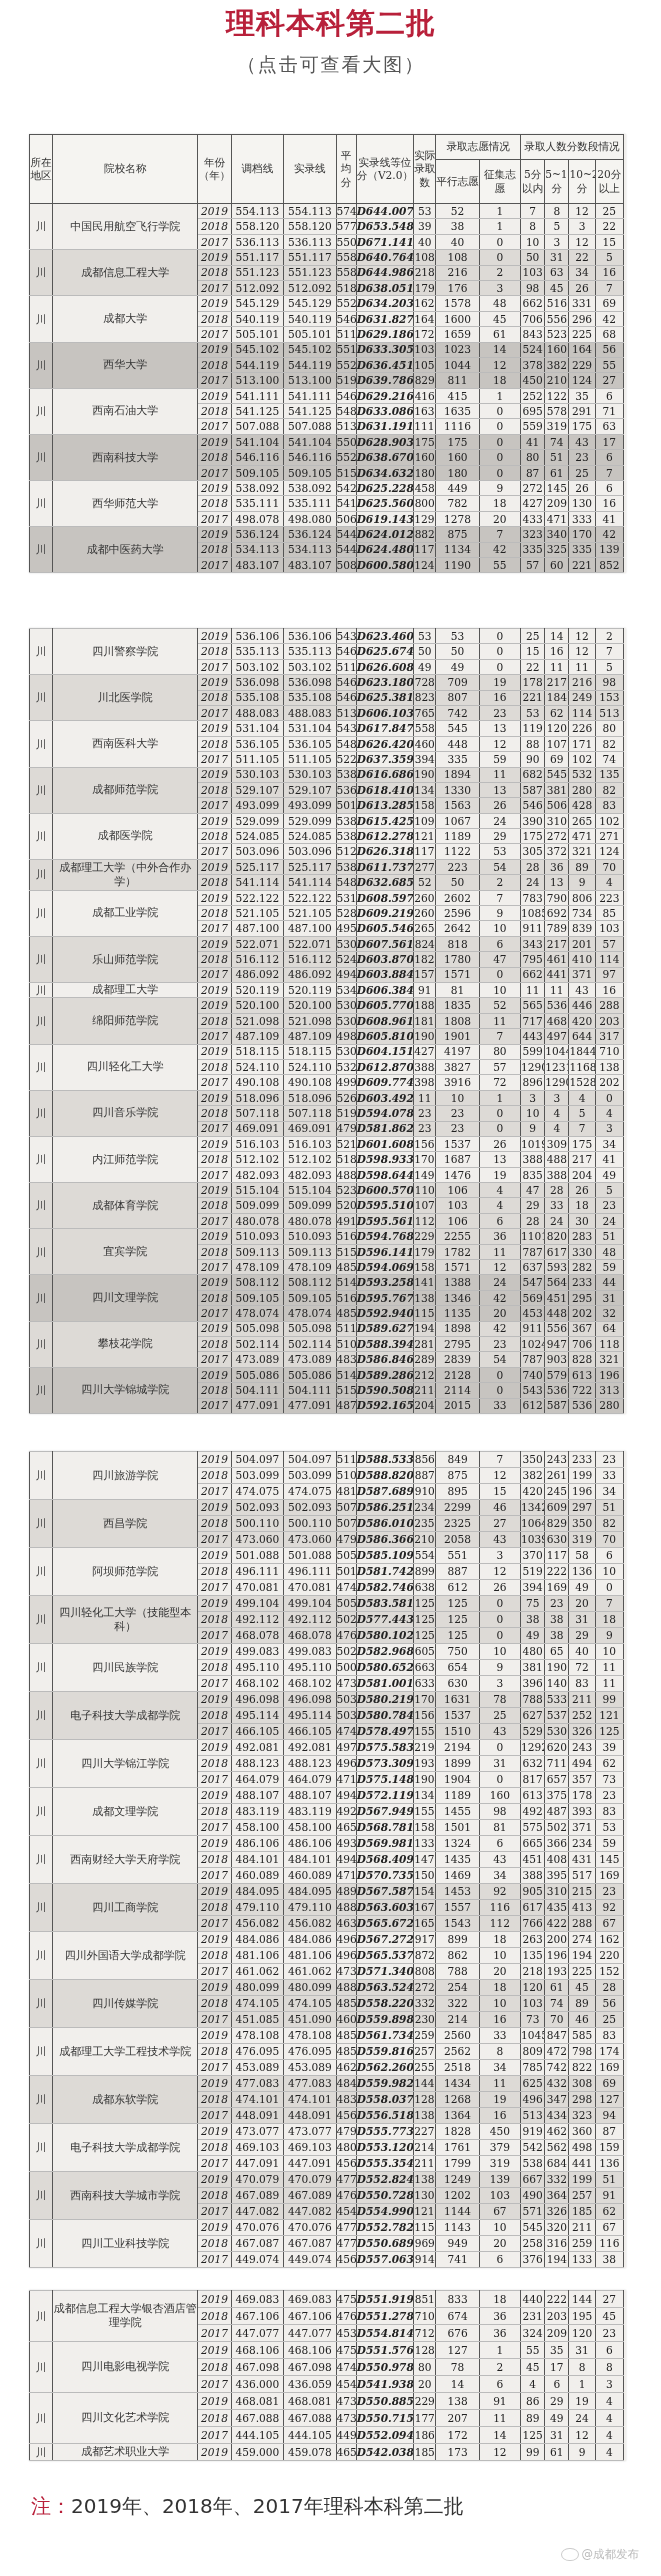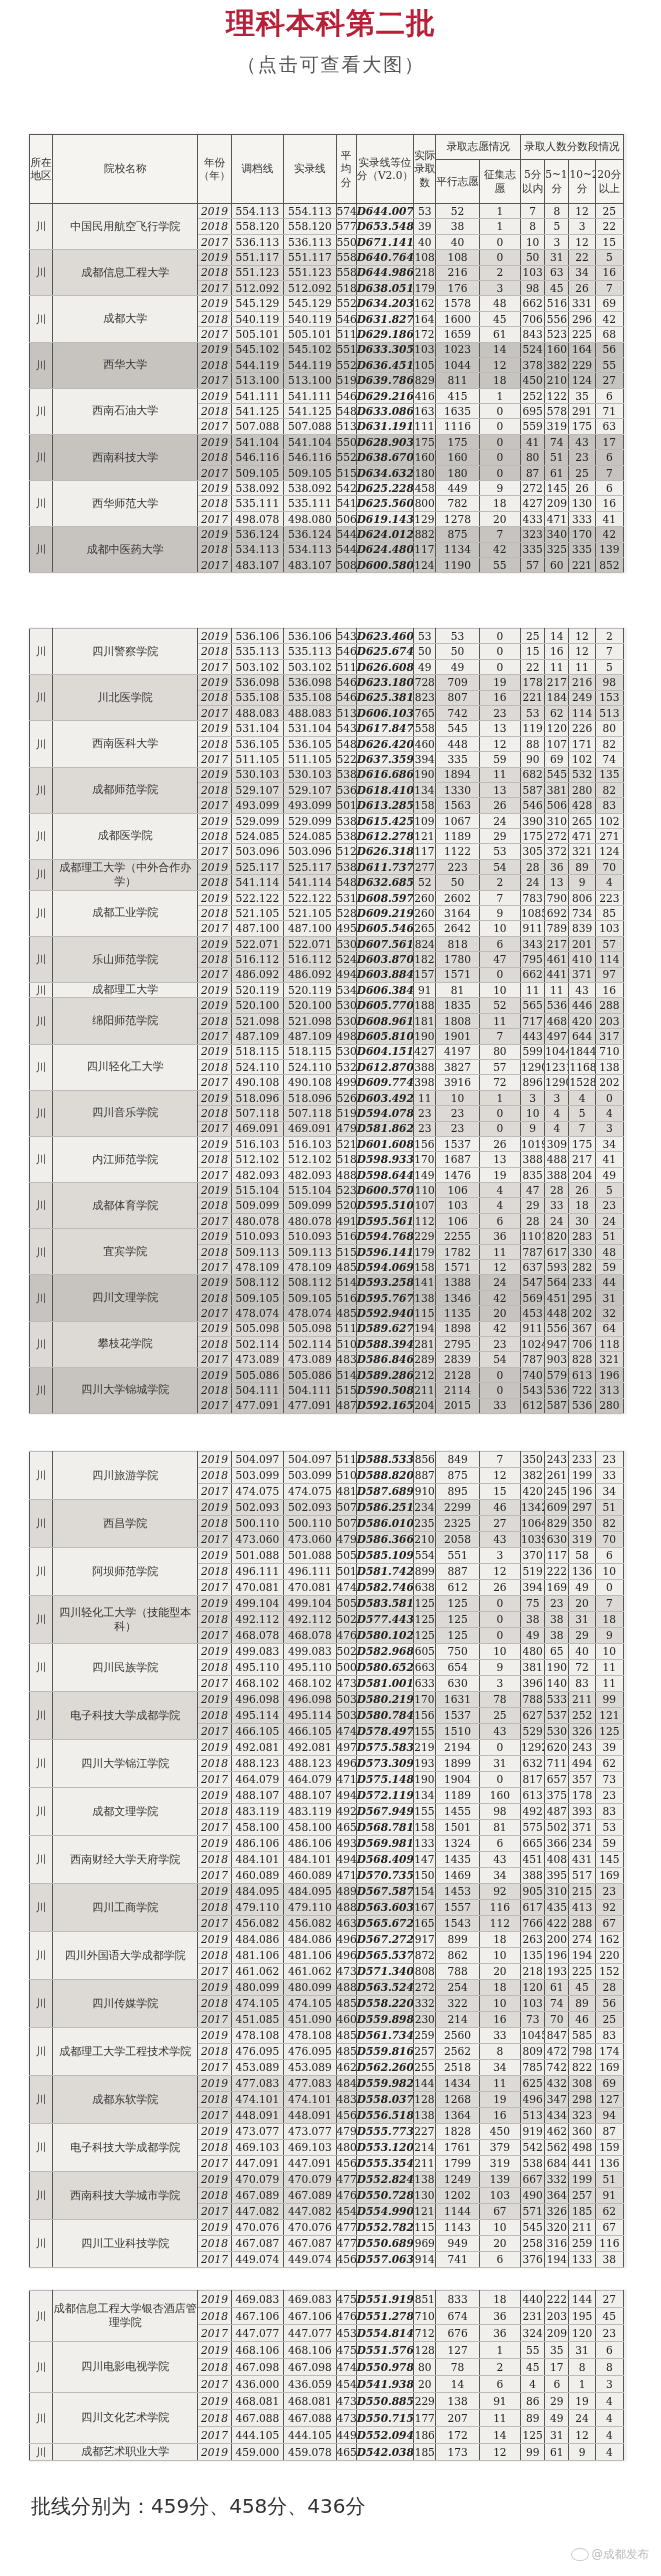--- a/index.html
+++ b/index.html
@@ -35,21 +35,21 @@
   .c-b3 { width: 26px; }
   .c-b4 { width: 28px; }
   tr.yr td { border-top-color: #bbb; border-bottom-color: #bbb; }
   tbody.school { border-top: 1.4px solid #333; }
   tbody.school.shade td { background: rgba(120,110,100,0.16); }
   tbody.school.shade-dark td { background: rgba(90,85,80,0.28); }
   .note { position: absolute; left: 31px; top: 2485px; width: 614px;
           font-family: "DejaVu Sans", "Liberation Sans", sans-serif; font-size: 20px;
           color: #333; line-height: 43px; }
   .note .lead { color: #b8203a; }
-  .watermark { position: absolute; right: 13px; top: 2547px;
+  .watermark { position: absolute; right: 23px; top: 2547px;
                font-family: "DejaVu Sans", "Liberation Sans", sans-serif; font-size: 11.5px;
                color: #bbb; }
   .watermark .weibo { display: inline-block; width: 15.4px; height: 11.5px; border: 1.4px solid #ccc;
                       border-radius: 50%; vertical-align: middle; margin-right: 2.9px; }
 </style>
 </head>
 <body>
 
 <div class="title">理科本科第二批</div>
 <div class="subtitle">（点击可查看大图）</div>
@@ -762,21 +762,21 @@
             <td class="c-b3">806</td>
             <td class="c-b4">223</td>
           </tr>
           <tr class="yr" style="height: 15.4px;">
             <td class="c-year">2018</td>
             <td class="c-tdx">521.105</td>
             <td class="c-sl">521.105</td>
             <td class="c-avg">528</td>
             <td class="c-dwf">D609.219</td>
             <td class="c-actual">2605</td>
-            <td class="c-px">3164</td>
+            <td class="c-px">2596</td>
             <td class="c-zj">9</td>
             <td class="c-b1">1085</td>
             <td class="c-b2">692</td>
             <td class="c-b3">734</td>
             <td class="c-b4">85</td>
           </tr>
           <tr class="yr" style="height: 15.4px;">
             <td class="c-year">2017</td>
             <td class="c-tdx">487.100</td>
             <td class="c-sl">487.100</td>
@@ -2245,19 +2245,19 @@
             <td class="c-b2">61</td>
             <td class="c-b3">9</td>
             <td class="c-b4">4</td>
           </tr>
         </tbody>
       </table>
     </div>
   </div>
 
 <div class="note">
-  <div>批线分别为：459分、458分、436分</div>
+  <div><span class="lead">注：</span><span>2019年、2018年、2017年理科本科第二批</span></div>
 </div>
 
 <div class="watermark">
   <span class="weibo"></span><span>@成都发布</span>
 </div>
 
 
 </body></html>

